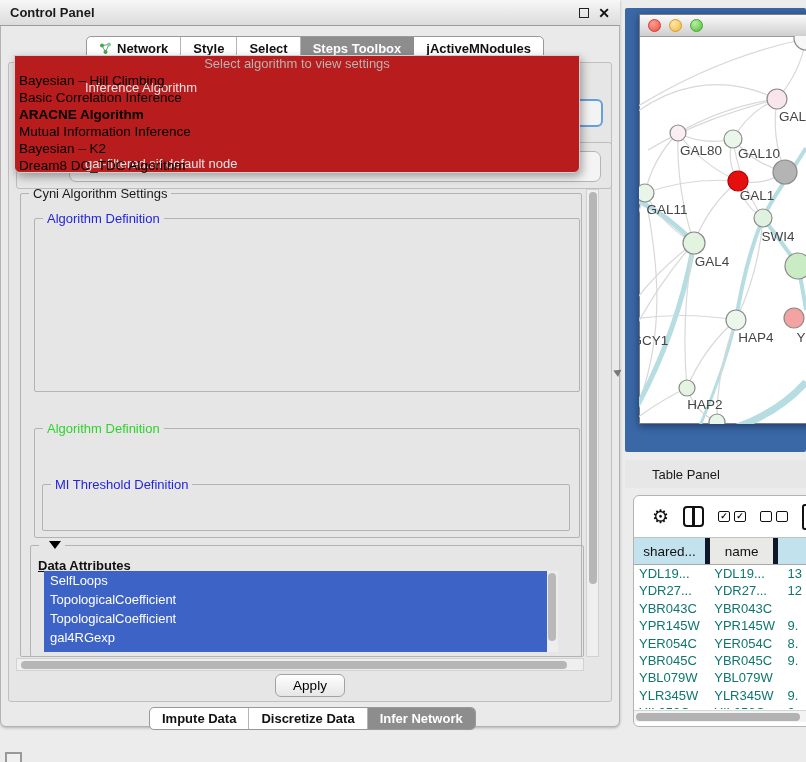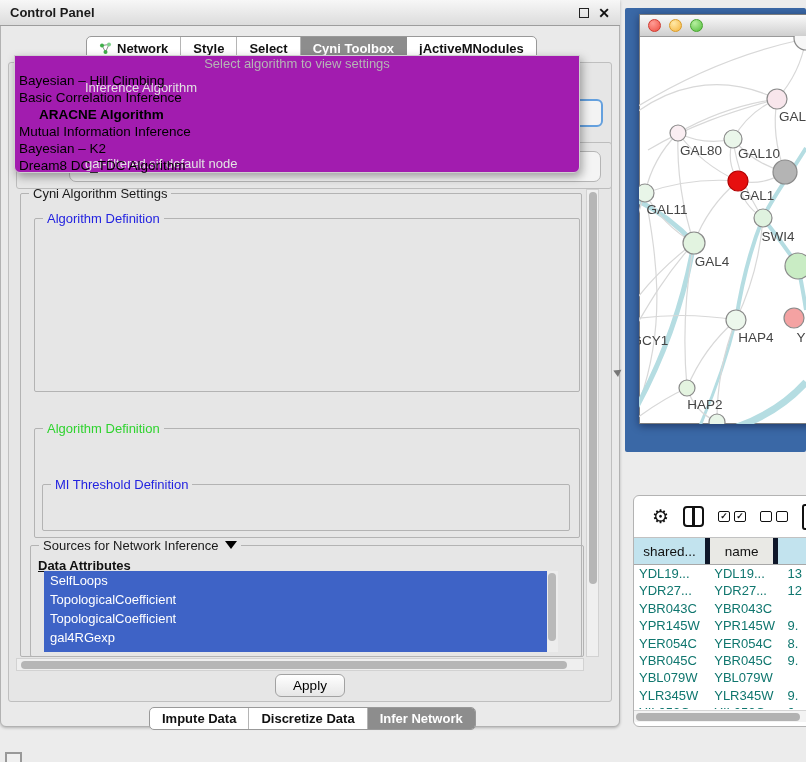--- a/index.html
+++ b/index.html
@@ -31,26 +31,26 @@
   
   .bg-combo-ring { position:absolute; left:556px; top:99px; width:47px; height:28px;
     border:2px solid #64a0de; border-radius:6px; background:#f3f3f3; z-index:5; }
   .bg-group2 { position:absolute; left:16px; top:142px; width:596px; height:47px;
     border:1px solid #bdbdbd; border-radius:3px; background:#e6e6e6; z-index:5; }
   .bg-group2 .bg-combo { position:absolute; left:52px; top:8px; width:532px; height:31px;
     background:#f4f4f4; border:1px solid #b5b5b5; border-radius:7px; }
 
   
   .popup { position:absolute; left:14px; top:55px; width:566px; height:118px;
-    background:#a21caf; border:1px solid #cfcfcf; border-radius:0 0 6px 6px;
+    background:#b91c1c; border:1px solid #cfcfcf; border-radius:0 0 6px 6px;
     box-shadow:2px 4px 10px rgba(0,0,0,.35); z-index:10; }
   .popup-prompt { height:16px; text-align:center; color:#b5b5b5; font-size:13px; line-height:15px; }
   .popup-item { height:17px; line-height:17px; font-size:13.5px; color:#000; padding-left:4px;
     position:relative; z-index:2; white-space:nowrap; }
-  .popup-item.bold { font-weight:bold;margin-left:20px; }
+  .popup-item.bold { font-weight:bold; }
   .ghost { position:absolute; color:#e3e3e3; font-size:13px; z-index:1; white-space:nowrap; }
 
   
   .cp-inner { position:absolute; left:8px; top:62px; width:604px; height:640px;
     background:#e6e6e6; border:1px solid #bfbfbf; border-radius:3px; z-index:1; }
 
   .grp { position:absolute; border:1px solid #b3b3b3; border-radius:2px; }
   .grp-legend { position:absolute; top:-8px; left:8px; background:#e6e6e6; padding:0 4px;
     font-size:13px; color:#1a1a1a; white-space:nowrap; }
   .grp-legend.blue { color:#2323e0; }
@@ -183,21 +183,21 @@
         </svg>
         <span>Network</span>
       </div>
       <div class="seg-item">
         <span>Style</span>
       </div>
       <div class="seg-item">
         <span>Select</span>
       </div>
       <div class="seg-item sel">
-        <span>Cyni Toolbox</span>
+        <span>Steps Toolbox</span>
       </div>
       <div class="seg-item">
         <span>jActiveMNodules</span>
       </div>
     </div>
 
   <div class="cp-inner">
 
     
   </div>
@@ -260,21 +260,21 @@
       </span>
   </div>
 
   <div class="grp" style="left:42px; top:484px; width:528px; height:47px; z-index:1;">
     <span class="grp-legend blue">MI Threshold Definition</span>
   </div>
   <span class="lbl" style="left:50px; top:510px;">Mutual Information Threshold:</span>
   <div class="tfield norm" style="left:420px; top:505px; width:142px; height:22px;">0.5</div>
 
   <div class="grp" style="left:30px; top:545px; width:554px; height:112px; z-index:1;">
-    <span class="grp-legend"><span>Sources for Network Inference</span><span class="arrow-down"></span></span>
+    <span class="grp-legend"><span class="arrow-down"></span></span>
   </div>
   <span class="lbl" style="left:38px; top:558px; z-index:2;text-decoration:underline;">Data Attributes</span>
 
   <div class="attr-list">
     <div class="attr-items" id="attr-items">
         <div class="attr-item">SelfLoops</div>
         <div class="attr-item">TopologicalCoefficient</div>
         <div class="attr-item">TopologicalCoefficient</div>
         <div class="attr-item">gal4RGexp</div>
       </div>
@@ -390,20 +390,23 @@
       <text x="778" y="241" text-anchor="middle" font-size="13.5" fill="#454545" font-family="&quot;Liberation Sans&quot;, sans-serif">SWI4</text>
       <text x="712" y="266" text-anchor="middle" font-size="13.5" fill="#454545" font-family="&quot;Liberation Sans&quot;, sans-serif">GAL4</text>
       <text x="650" y="345" text-anchor="middle" font-size="13.5" fill="#454545" font-family="&quot;Liberation Sans&quot;, sans-serif">GCY1</text>
       <text x="756" y="342" text-anchor="middle" font-size="13.5" fill="#454545" font-family="&quot;Liberation Sans&quot;, sans-serif">HAP4</text>
       <text x="801" y="342" text-anchor="middle" font-size="13.5" fill="#454545" font-family="&quot;Liberation Sans&quot;, sans-serif">Y</text>
       <text x="705" y="409" text-anchor="middle" font-size="13.5" fill="#454545" font-family="&quot;Liberation Sans&quot;, sans-serif">HAP2</text>
     </svg>
 
   <div class="cursor"></div>
 
+  <div class="tp-titlebar">
+    <span class="tp-title">Table Panel</span>
+  </div>
 
   <div class="tp-card">
     <div class="tp-toolbar">
       <span class="gear">⚙</span>
       <span class="cols-icon"></span>
       <span class="cb-pair">
           <span class="cb">✓</span>
           <span class="cb">✓</span>
         </span>
       <span class="cb-pair">

